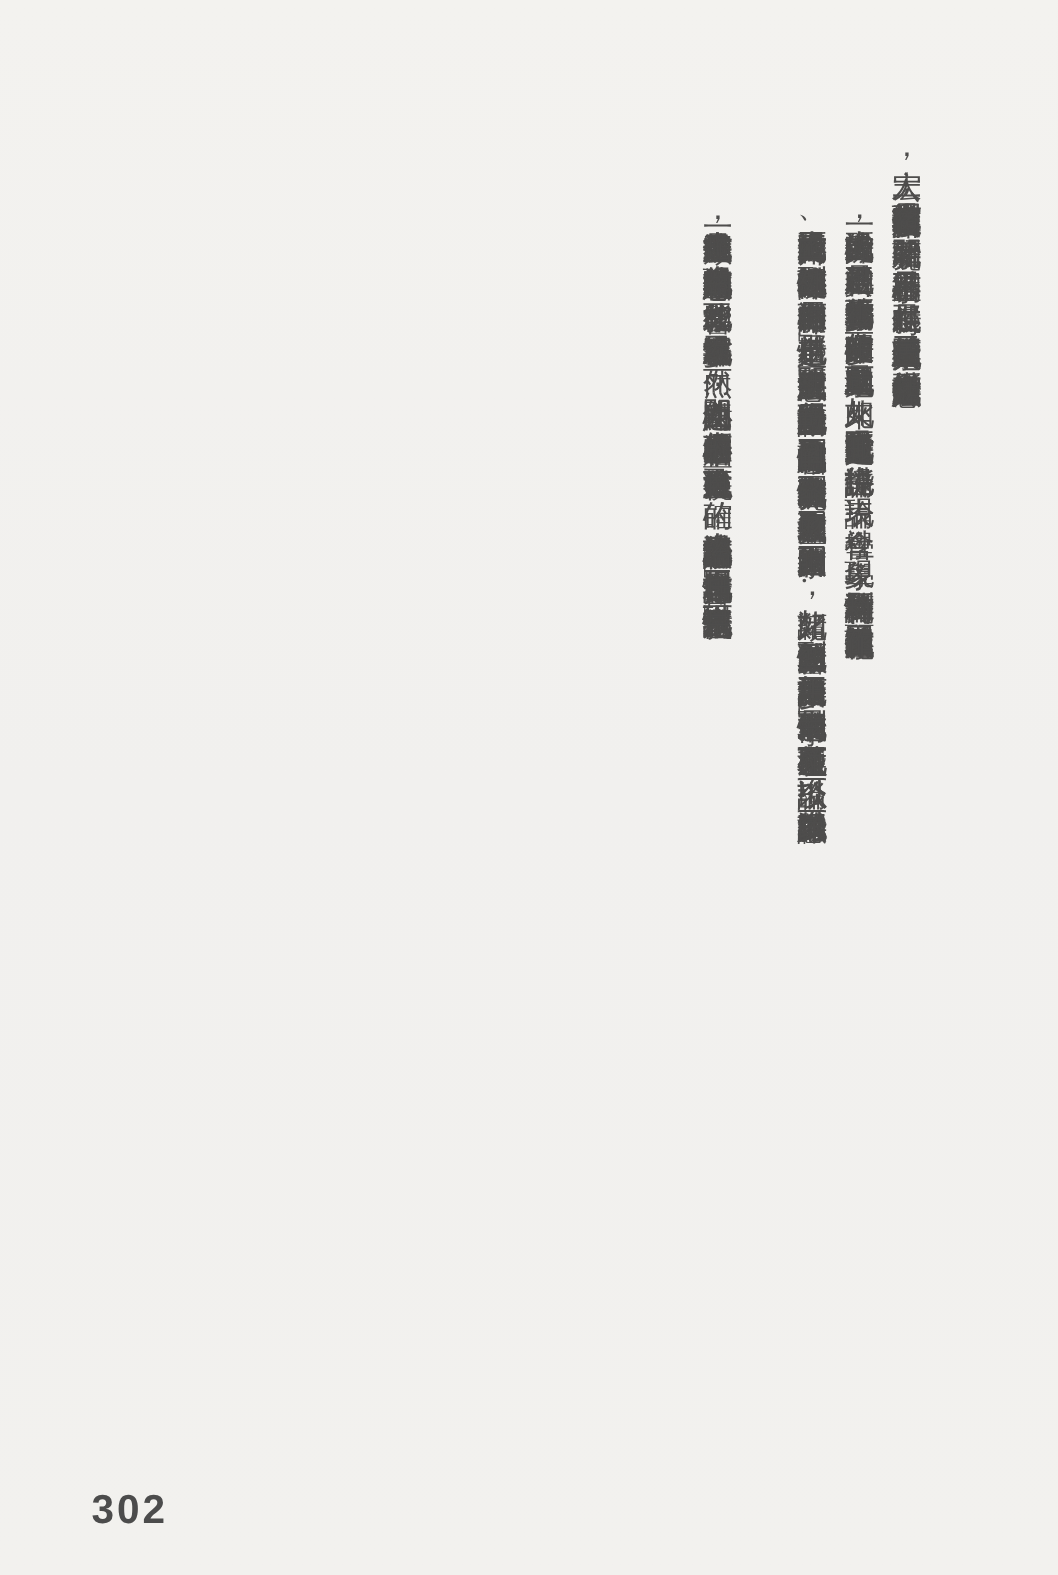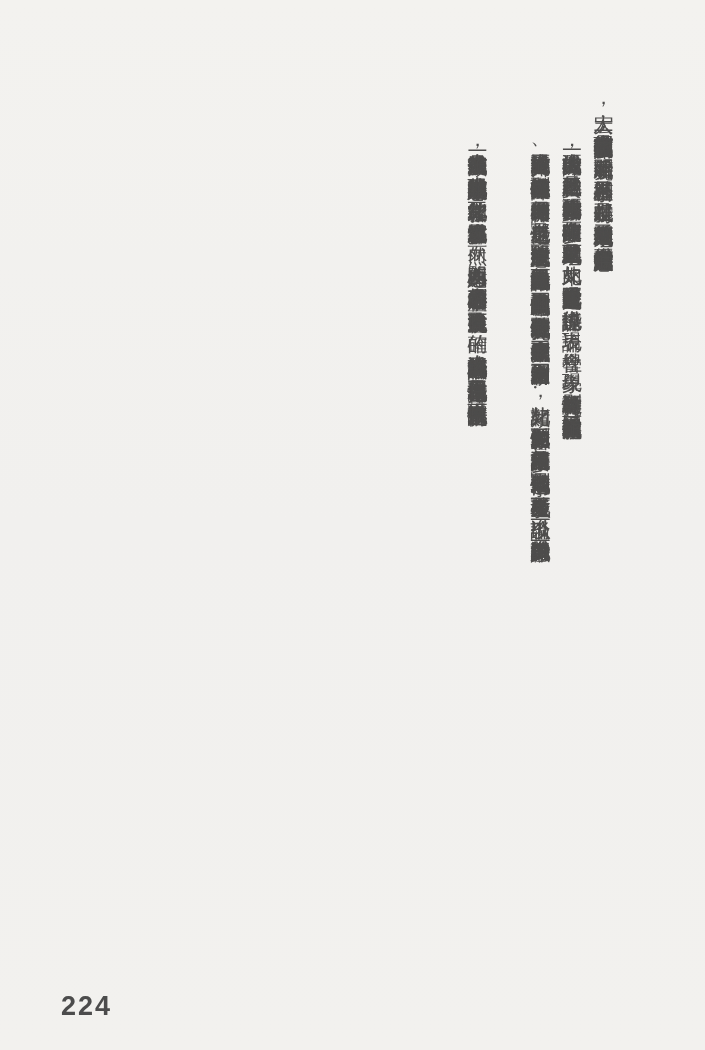--- a/index.html
+++ b/index.html
@@ -59,15 +59,15 @@
 
 <div class="page">
 
   <div class="text-block">
     <p>宏大，當初本來是打算整理出一定程度的體系和資料庫後，就著手開始研究，結果卻一直騰不出手。就是在那時候，筆者萌生了建立一個開放共享的大地圖，提供所有研究者一起探索成人漫畫這片大陸的想法。</p>
     <p class="indent">成人漫畫研究的一大障礙，就是嚴重的資料不足，導致先行研究和專家都相當少。而突破這個障礙的第一步，就是建立可共享的地圖。如此一來，就能吸引更多人對成人漫畫研究產生興趣，也能提供評論、表現論、社會學、現象學、性別論等各種研究材料。最後回過頭來加速資料庫的整理和體系化工作。</p>
     <p class="indent">成人漫畫研究除了資料庫的不齊、難以找到第一手資料等物理性的障礙外，還存在另一個精神面的障礙。那就是「色情之壁」。即使有想研究「成人漫畫」的想法，很多人也會下意識地找藉口阻止付諸行動。會不會被別人誤會自己是把研究當成滿足性慾的藉口？甚至色情到底在外人眼裡到底算不算研究？會不會影響到未來找工作的履歷？會不會遭到朋友和家人白眼……諸如此類，受到對色情的負面印象影響，無論如何就是不敢踏出第一步。光是聽到「成人」或「色情」兩個字，就會莫名地產生不可以碰、不可以談論、不可以認真對待的潛意識印象。</p>
     <p class="indent section-gap">本來成人漫畫就是漫畫的一個子類，成人漫畫的表現與其他種類的漫畫息息相關，彼此常常互相影響；這點本書也已解釋過非常多次。然而，即使內心明白這點，人們的心中還是存在一面看不見的牆壁，強迫自己對成人漫畫視而不見。的確，成人漫畫或許無法像少年漫畫那樣放心地與人談論，但也不該只因為「色情」就盲目地排斥。可惜現實中許多人依舊認為「色情」就是</p>
   </div>
 
-  <div class="page-number">224</div>
+  <div class="page-number">302</div>
 
 </div>
 
 </body></html>

